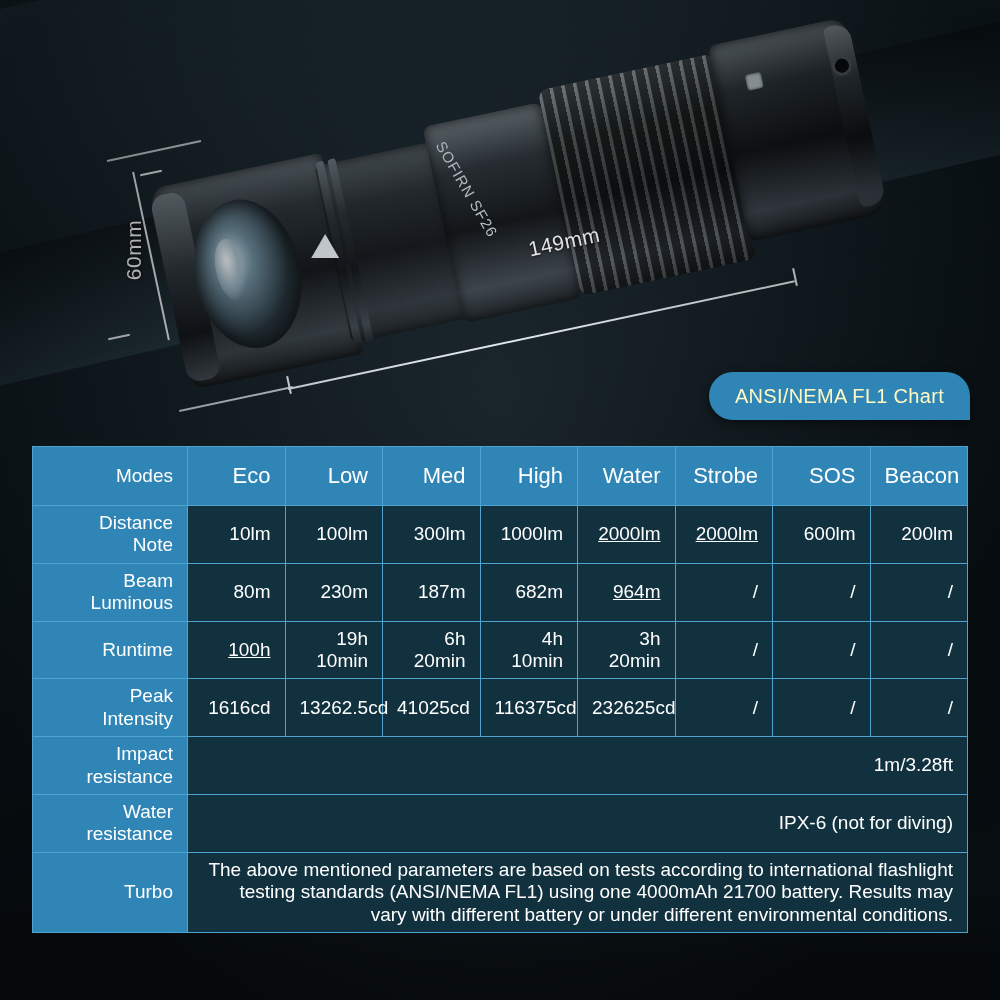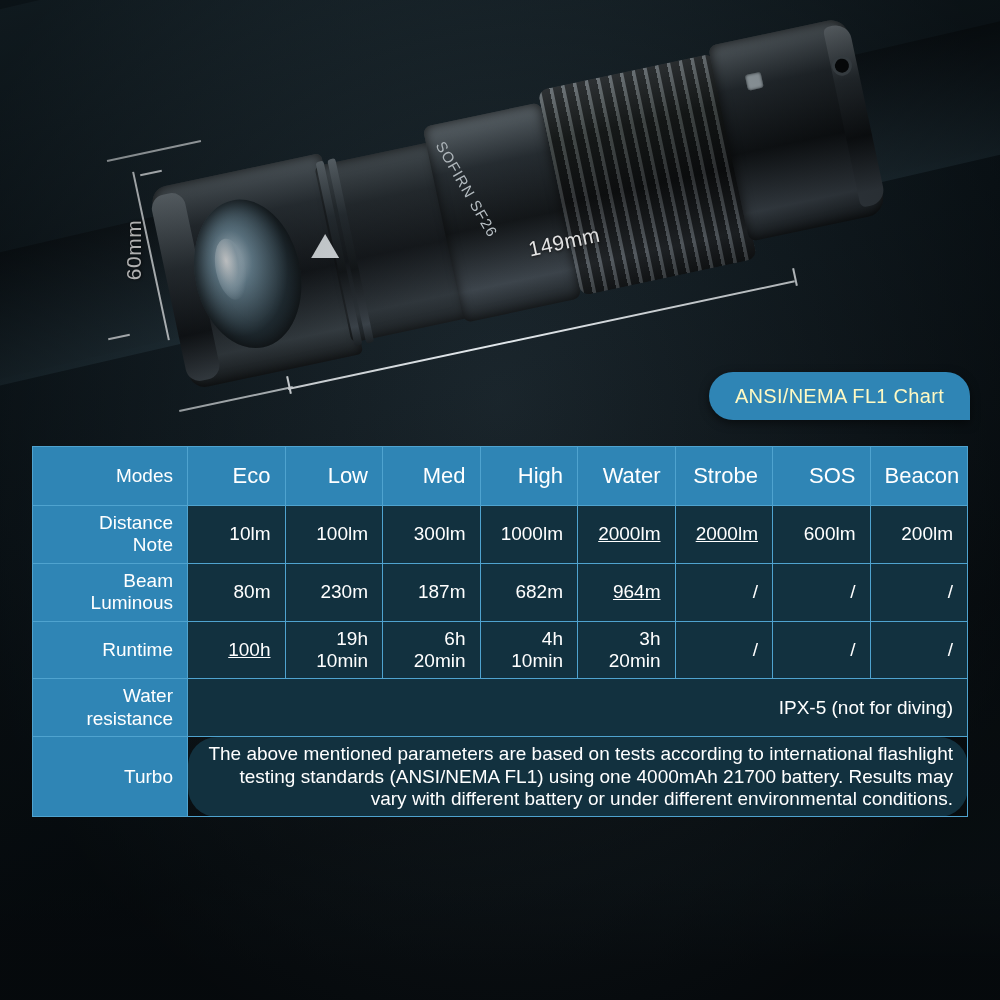--- a/index.html
+++ b/index.html
@@ -294,21 +294,20 @@
   }
   td.wide {
     text-align: center;
     font-size: 20px;
   }
   td.note {
     text-align: left;
     padding: 10px 16px;
     font-size: 19px;
     line-height: 1.42;
-    border-radius: 29px;
   }
   .cellwrap { display: block; }
 </style>
 </head>
 <body>
 
 <div id="page">
 
   <div class="bg-diag"></div>
   <div class="bg-diag2"></div>
@@ -415,28 +414,49 @@
         </td>
         <td>
           <span class="cellwrap">3h</span>
           <span class="cellwrap">20min</span>
         </td>
         <td>/</td>
         <td>/</td>
         <td>/</td>
       </tr>
 
-
+      <tr>
+        <td class="rowhead">
+          <span class="cellwrap">Peak</span>
+          <span class="cellwrap">Intensity</span>
+        </td>
+        <td>1616cd</td>
+        <td>13262.5cd</td>
+        <td>41025cd</td>
+        <td>116375cd</td>
+        <td>232625cd</td>
+        <td>/</td>
+        <td>/</td>
+        <td>/</td>
+      </tr>
+
+      <tr>
+        <td class="rowhead">
+          <span class="cellwrap">Impact</span>
+          <span class="cellwrap">resistance</span>
+        </td>
+        <td class="wide" colspan="8">1m/3.28ft</td>
+      </tr>
 
       <tr>
         <td class="rowhead">
           <span class="cellwrap">Water</span>
           <span class="cellwrap">resistance</span>
         </td>
-        <td class="wide" colspan="8">IPX-5 (not for diving)</td>
+        <td class="wide" colspan="8">IPX-6 (not for diving)</td>
       </tr>
 
       <tr>
         <td class="rowhead">Turbo</td>
         <td class="note" colspan="8">The above mentioned parameters are based on tests according to international flashlight testing standards (ANSI/NEMA FL1) using one 4000mAh 21700 battery. Results may vary with different battery or under different environmental conditions.</td>
       </tr>
 
     </tbody>
   </table>
 

